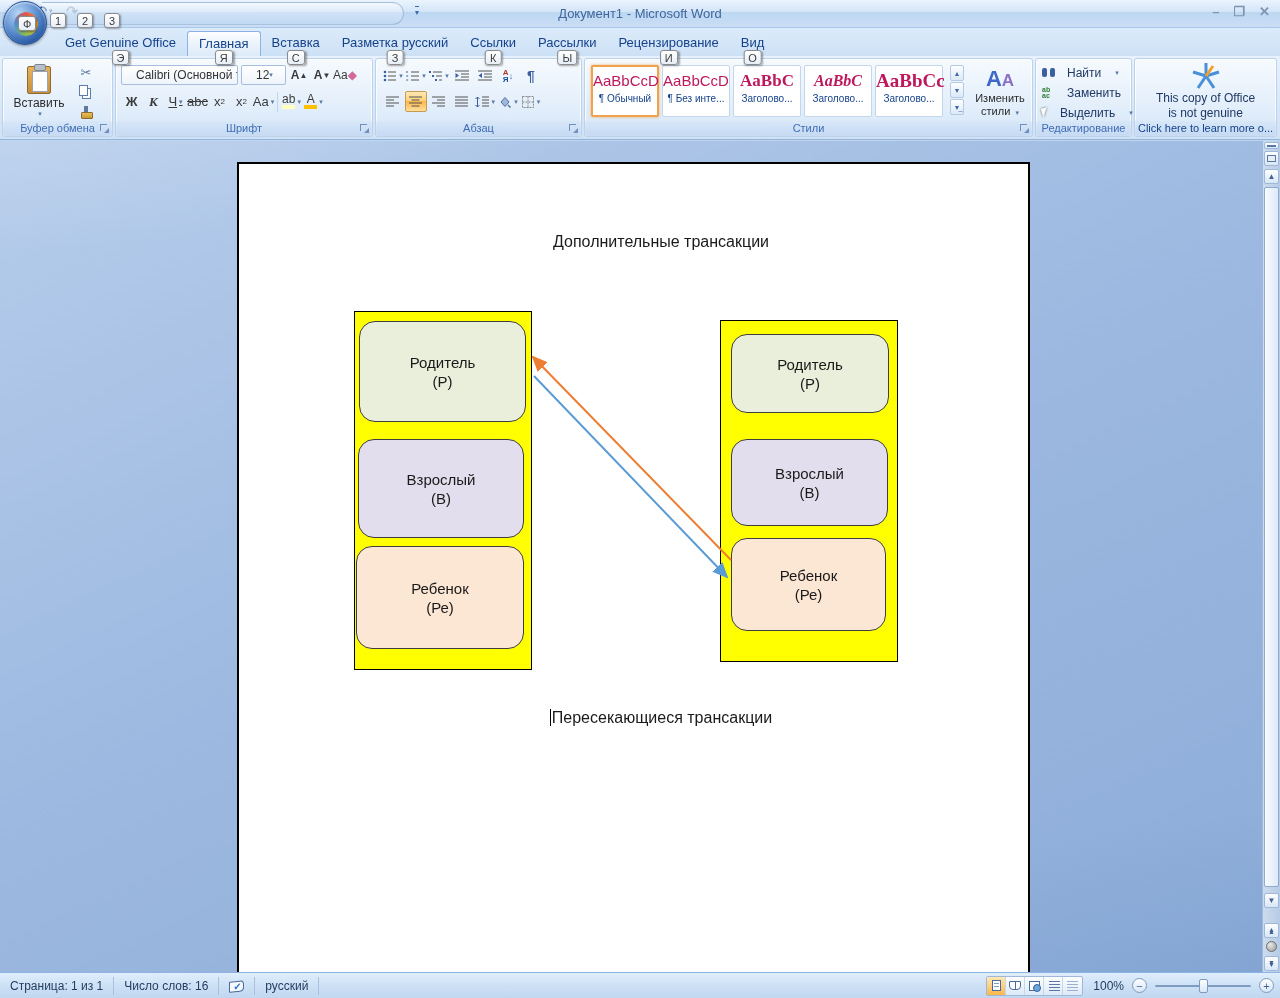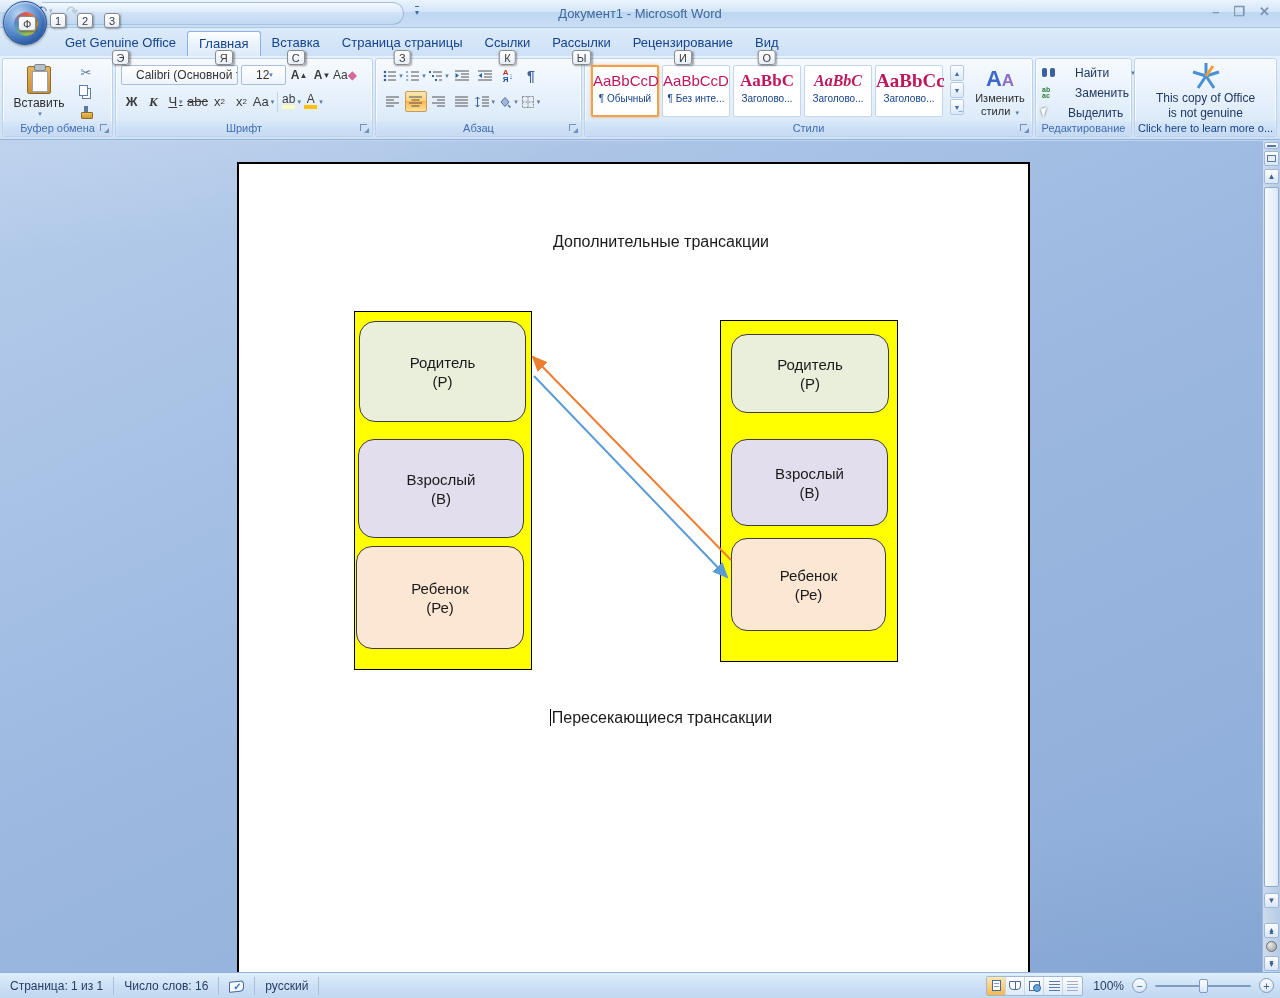--- a/index.html
+++ b/index.html
@@ -112,21 +112,21 @@
   .sname { font-size:10px; color:#15428b; margin-top:3px; white-space:nowrap; }
   .gal-scroll { position:absolute; left:365px; top:6px; width:14px; height:52px; display:flex; flex-direction:column; gap:1px; }
   .gal-scroll .rbtn { width:14px; height:16px; font-size:7px; color:#3f69aa; background:linear-gradient(#fdfeff,#dce9f8); border:1px solid #b3c9e4; }
   .chg-styles { position:absolute; left:386px; top:4px; width:58px; height:60px; flex-direction:column; font-size:11px; color:#2c2c2c; line-height:13px; }
   .i-AA { font-size:22px; font-weight:bold; line-height:22px; }
   .i-AA .A1 { color:#3f69c8; } .i-AA .A2 { color:#8b6fc8; font-size:17px; }
 
   
   .g-edit { width:97px; }
   .edit-rows { position:absolute; left:6px; top:5px; display:flex; flex-direction:column; gap:3px; }
-  .edit-row { display:flex; align-items:center; gap:20px; font-size:12px; color:#1f3864; height:17px; cursor:pointer; white-space:nowrap; }
+  .edit-row { display:flex; align-items:center; gap:12px; font-size:12px; color:#1f3864; height:17px; cursor:pointer; white-space:nowrap; }
   .i-binoc { display:inline-block; width:13px; height:9px; position:relative; }
   .i-binoc::before, .i-binoc::after { content:""; position:absolute; top:0; width:5px; height:9px; background:#3b5fa0; border-radius:2px; }
   .i-binoc::before { left:0; } .i-binoc::after { right:0; }
   .i-replace { font-size:7px; line-height:6px; color:#2e7d32; font-weight:bold; display:inline-block; width:13px; }
   .i-cursor { display:inline-block; width:0; height:0; border-top:9px solid #fff; border-right:6px solid transparent;
     filter:drop-shadow(0 0 1px #444); transform:rotate(-15deg); }
 
   
   .g-gen { width:143px; text-align:center; }
   .gen-star { margin:2px auto 0; display:block; }
@@ -231,21 +231,21 @@
 
   <div class="orb">
     <span class="orb-logo"></span>
     <span class="keytip kt-office">Ф</span>
   </div>
 
   <div class="tabrow">
     <div class="tab"><span>Get Genuine Office</span><span class="keytip">Э</span></div>
     <div class="tab active"><span>Главная</span><span class="keytip">Я</span></div>
     <div class="tab"><span>Вставка</span><span class="keytip">С</span></div>
-    <div class="tab"><span>Страница страницы</span><span class="keytip">З</span></div>
+    <div class="tab"><span>Разметка русский</span><span class="keytip">З</span></div>
     <div class="tab"><span>Ссылки</span><span class="keytip">К</span></div>
     <div class="tab"><span>Рассылки</span><span class="keytip">Ы</span></div>
     <div class="tab"><span>Рецензирование</span><span class="keytip">И</span></div>
     <div class="tab"><span>Вид</span><span class="keytip">О</span></div>
   </div>
 
   <div class="ribbon">
 
     <div class="group g-clip">
       <div class="rbtn paste-big">

